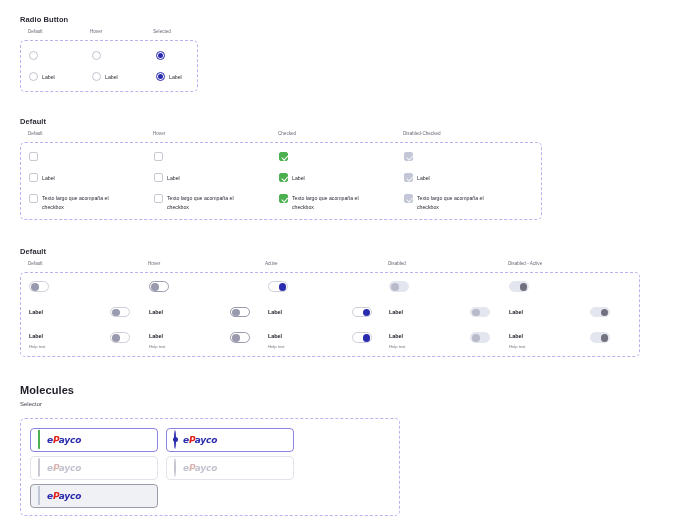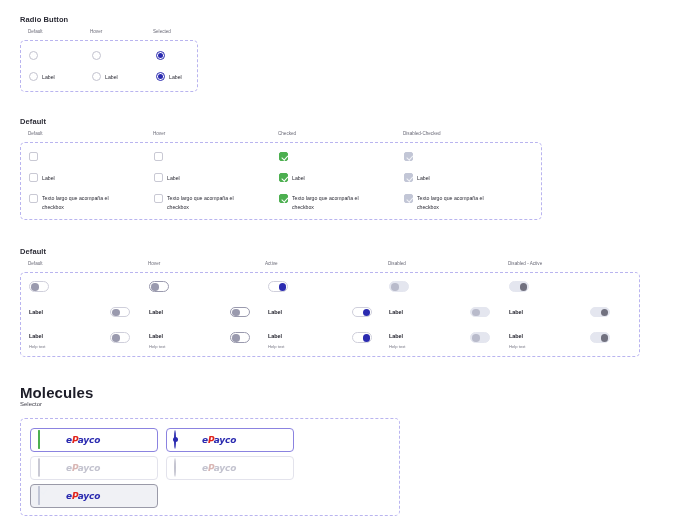--- a/index.html
+++ b/index.html
@@ -13,21 +13,21 @@
   .page { position: relative; width: 680px; height: 528px; }
 
   
   .sec-title {
     font-size: 7.5px;
     font-weight: 700;
     color: #2b2b35;
     letter-spacing: .1px;
   }
   .big-title {
-    font-size: 15px;
+    font-size: 11px;
     font-weight: 700;
     color: #1d1d28;
     letter-spacing: .1px;
   }
   .sub-title {
     font-size: 6px;
     font-weight: 400;
     color: #44444f;
   }
   .col-head {
@@ -136,21 +136,20 @@
   
   .card {
     position: absolute;
     width: 128px; height: 24px;
     border-radius: 4px;
     border: 1.3px solid #e3e3ec;
     background: #fff;
     display: flex;
     align-items: center;
     padding-left: 7px;
-    gap: 19px;
   }
   .card.selected { border-color: #8b83e0; }
   .card.dis { background: #f0f1f5; border-color: #9a9aa8; }
   .card .mark { position: relative; flex: 0 0 auto; margin-right: 7px; }
 
   .cmk {
     width: 9px; height: 9px;
     border-radius: 2px;
     border: 1.2px solid #c9c9d4;
     background: #fff;

